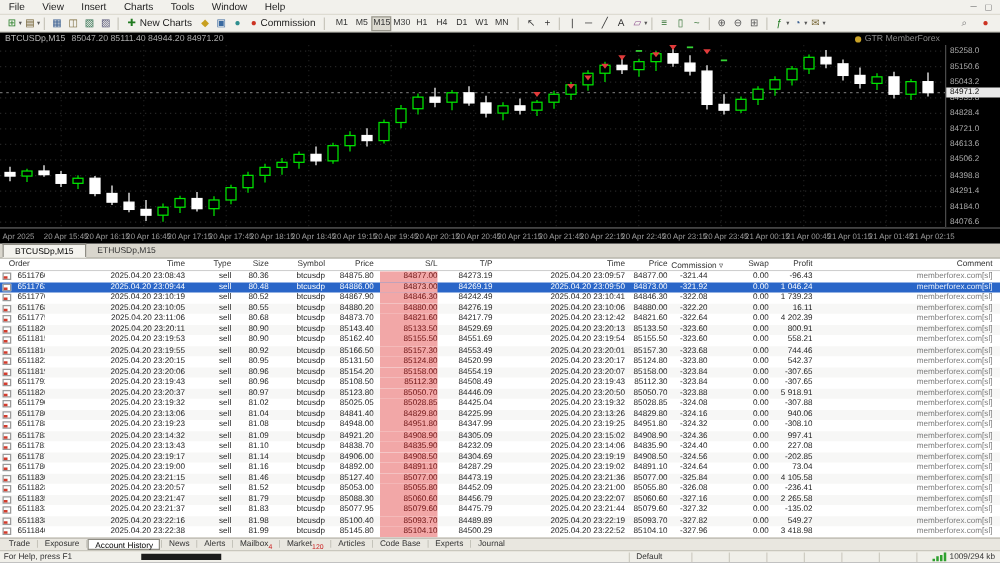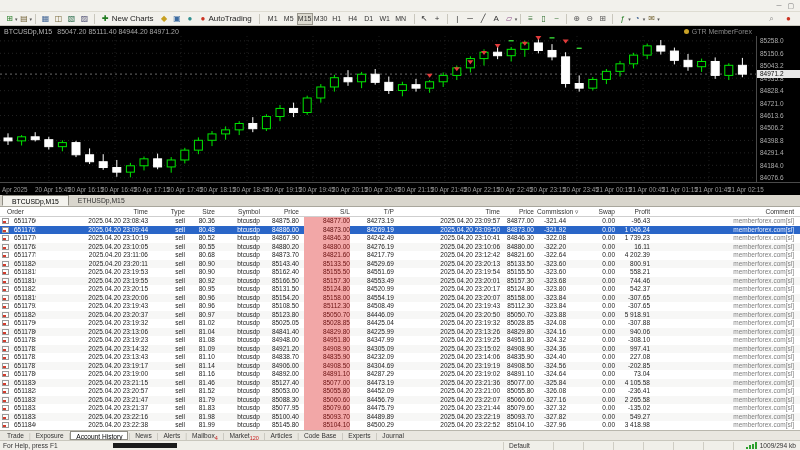--- a/index.html
+++ b/index.html
@@ -80,20 +80,29 @@
   .sb-traffic{position:absolute;right:4px;top:1px;display:flex;align-items:flex-end;gap:3px;}
   .sb-bars{display:flex;align-items:flex-end;gap:1px;height:7px;}
   .sb-bars i{display:block;width:2px;background:#2fa12f;}
 </style>
 </head>
 <body>
 
 <div id="app">
 
   <div class="menubar">
+    <span id="menuItems" style="display:flex;">
+        <span class="menu-item">File</span>
+        <span class="menu-item">View</span>
+        <span class="menu-item">Insert</span>
+        <span class="menu-item">Charts</span>
+        <span class="menu-item">Tools</span>
+        <span class="menu-item">Window</span>
+        <span class="menu-item">Help</span>
+      </span>
     <span class="win-controls">
       <span>─</span>
       <span>▢</span>
     </span>
   </div>
 
   <div class="toolbar">
     <span id="tbLeft" style="display:flex;align-items:center;">
         <span class="tb-icon" style="color: rgb(31, 122, 31);">⊞</span>
         <span class="tb-dd">▾</span>
@@ -110,21 +119,21 @@
       <span id="noIcon" style="color: rgb(31, 122, 31);">✚</span>
       <span>New Charts</span>
     </span>
     <span id="tbExperts" style="display:flex;align-items:center;">
         <span class="tb-icon" style="color: rgb(200, 160, 32);">◆</span>
         <span class="tb-icon" style="color: rgb(58, 106, 160);">▣</span>
         <span class="tb-icon" style="color: rgb(47, 143, 143);">●</span>
       </span>
     <span class="tb-btn">
       <span id="atIcon" style="color: rgb(204, 51, 34);">●</span>
-      <span>AutoTrading</span>
+      <span>Commission</span>
     </span>
     <span class="tb-sep"></span>
     <span class="tf-group" id="tfGroup">
         <span class="tf">M1</span>
         <span class="tf">M5</span>
         <span class="tf active">M15</span>
         <span class="tf">M30</span>
         <span class="tf">H1</span>
         <span class="tf">H4</span>
         <span class="tf">D1</span>

